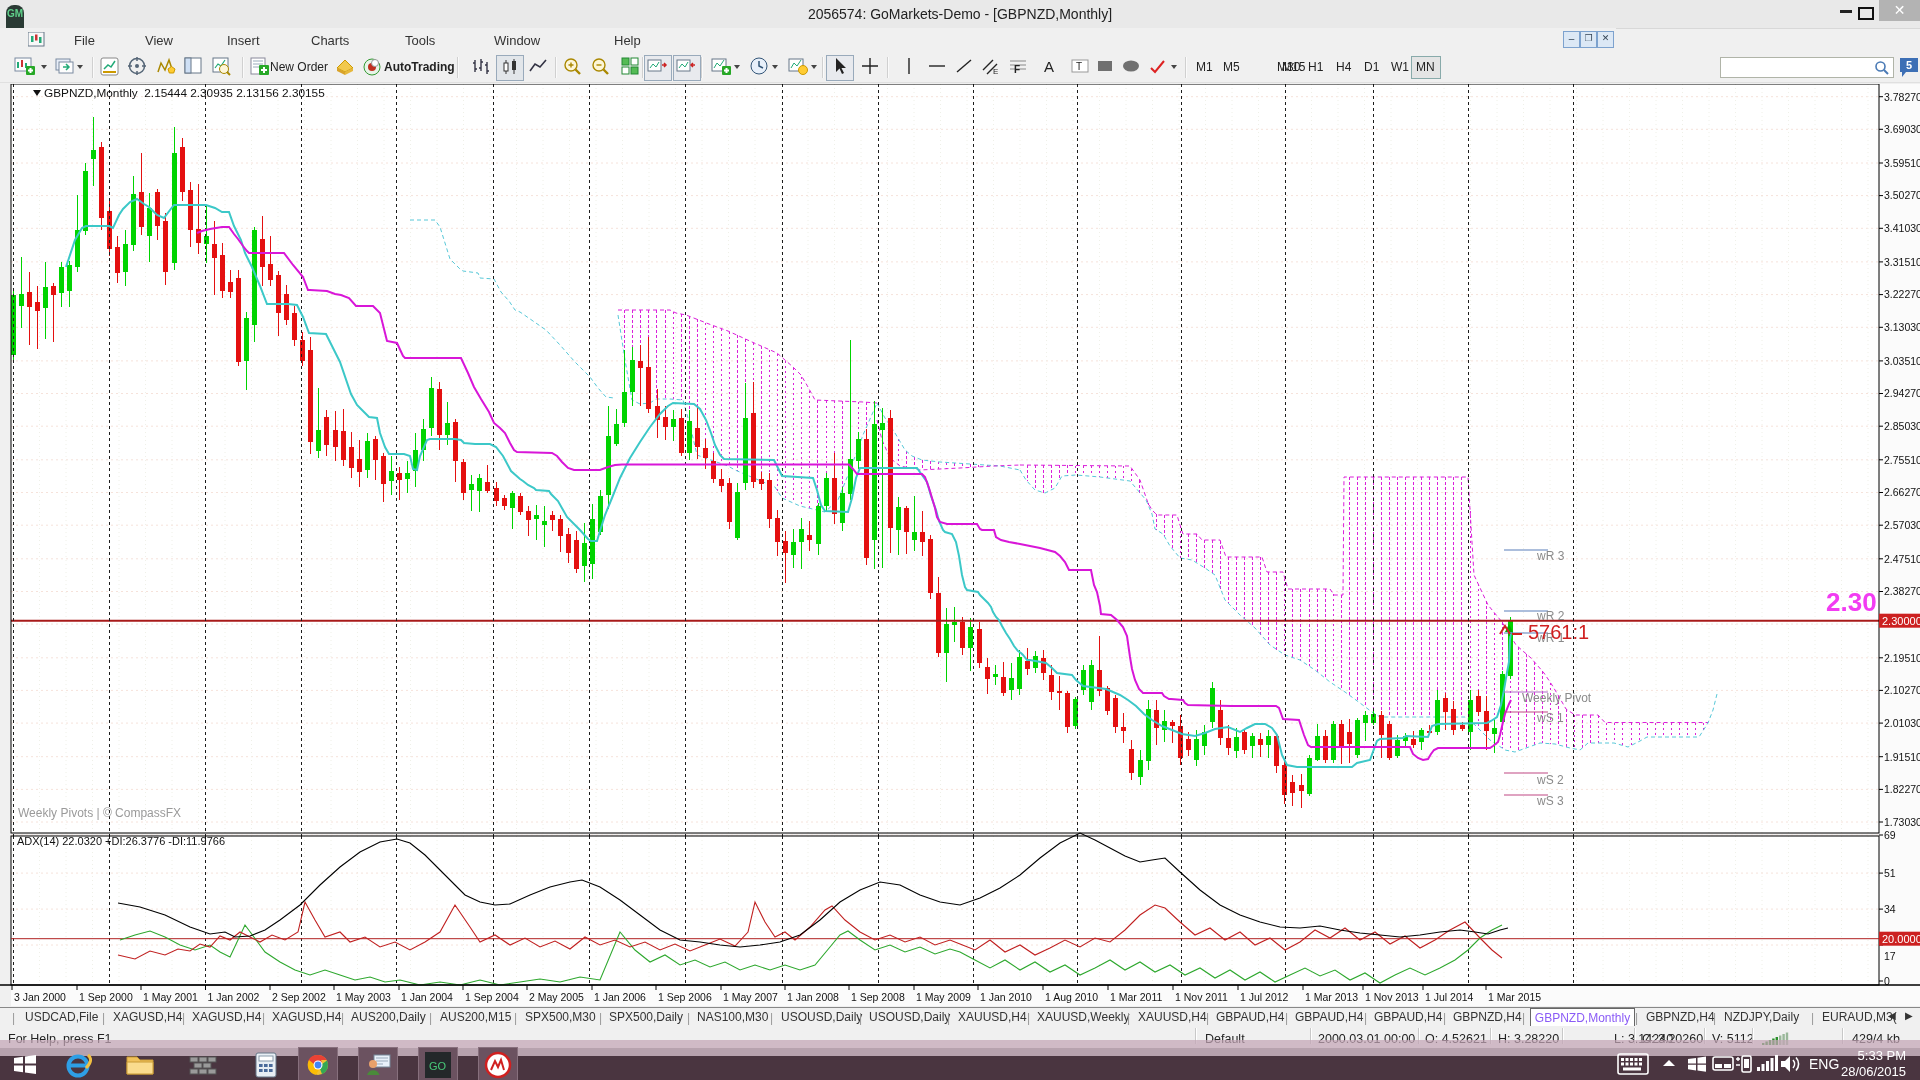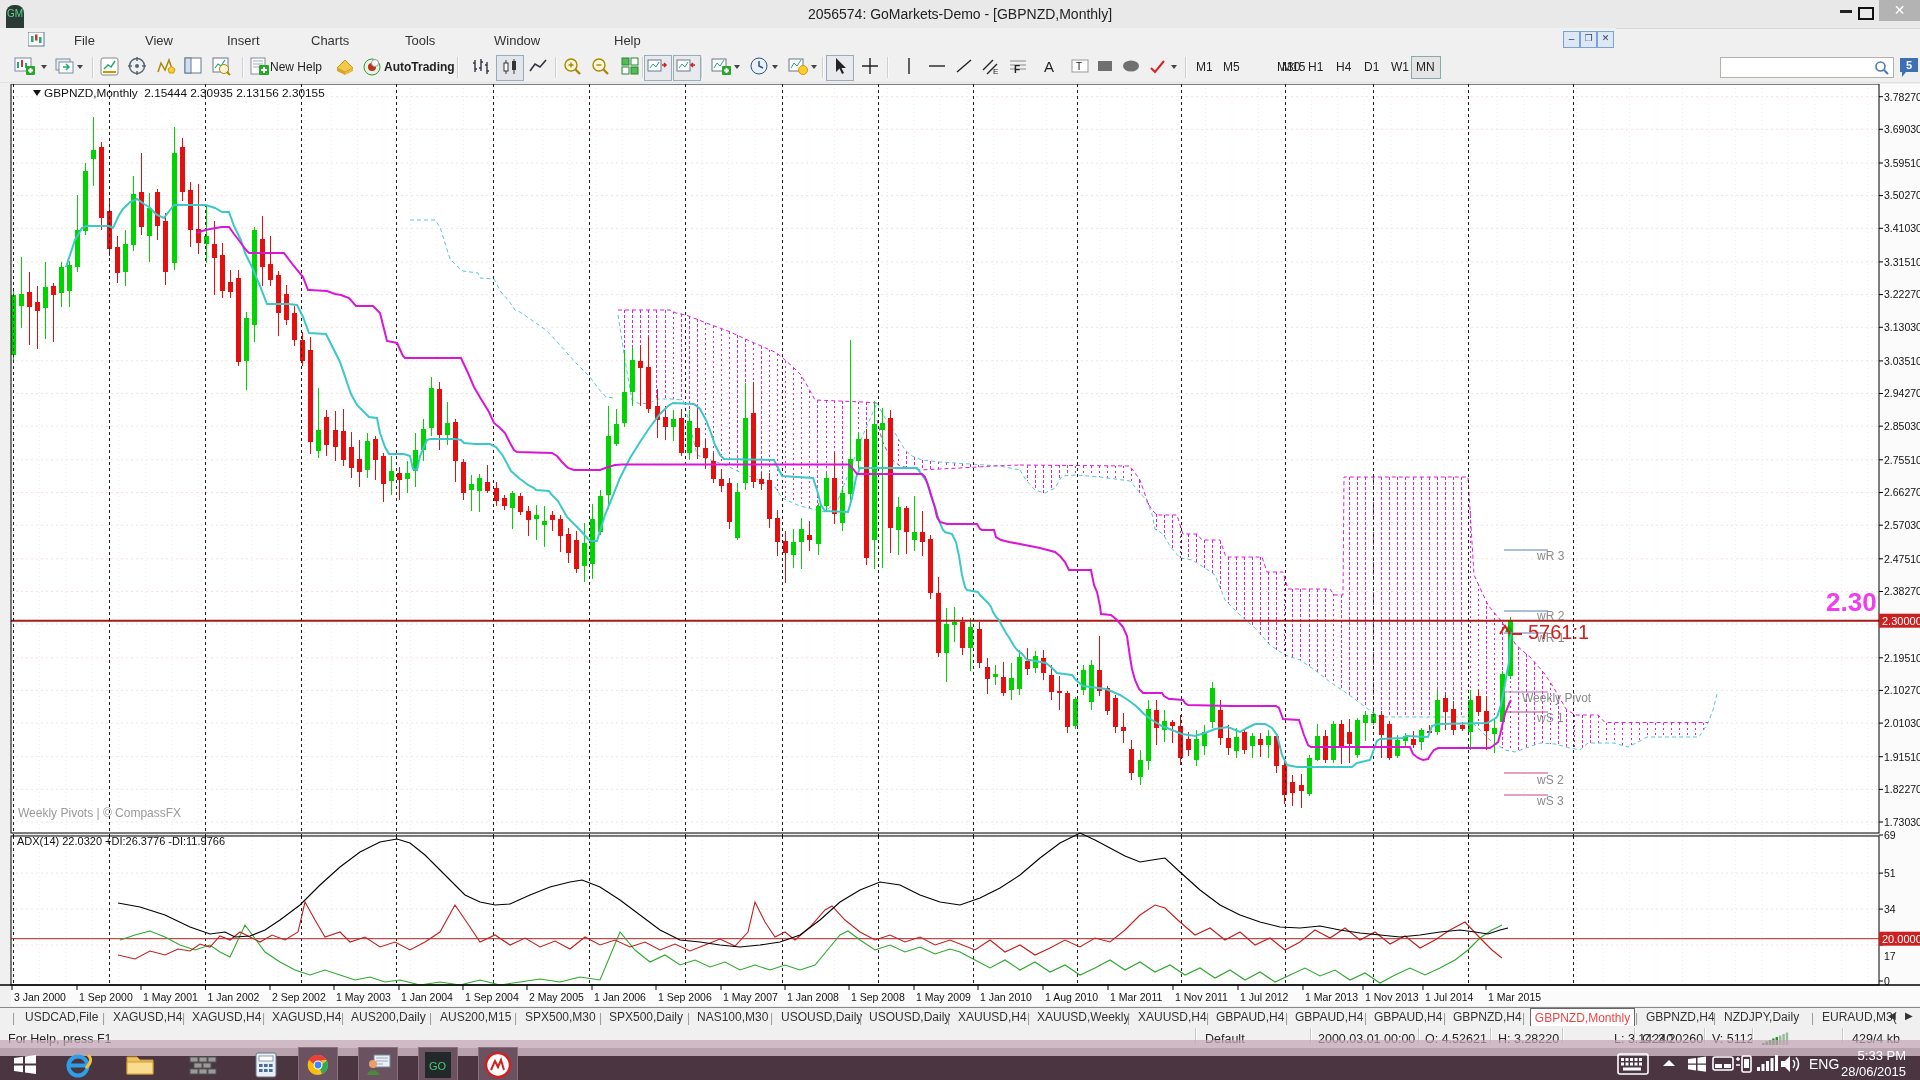--- a/index.html
+++ b/index.html
@@ -1,26 +1,26 @@
 <!DOCTYPE html>
 <html><head><meta charset="utf-8">
 <style>
 html,body{margin:0;padding:0;width:1920px;height:1080px;overflow:hidden;font-family:"Liberation Sans",sans-serif;background:#f0f0f0;}
 .abs{position:absolute;}
 #titlebar{left:0;top:0;width:1920px;height:28px;background:#e9e9e9;border-bottom:1px solid #d8d8d8;}
 #title-text{width:100%;text-align:center;font-size:14px;color:#222;line-height:28px;}
-#appicon{left:6px;top:5px;width:18px;height:34px;background:#2a3a34;border-radius:8px;color:#5fd08a;font-size:10px;font-weight:normal;text-align:center;line-height:18px;}
+#appicon{left:6px;top:5px;width:18px;height:34px;background:#2a3a34;border-radius:8px;color:#5fd08a;font-size:10px;font-weight:bold;text-align:center;line-height:18px;}
 #menubar{left:0;top:28px;width:1616px;height:25px;background:#f0f0f0;}
 #toolbar{left:0;top:53px;width:1920px;height:29px;background:#f0f0f0;border-bottom:1px solid #e0e0e0;}
 .sep{position:absolute;top:4px;height:21px;width:1px;background:#d0d0d0;border-right:1px solid #fafafa;}
 .tbtxt{position:absolute;top:7px;font-size:12px;color:#222;}
 #tabs{left:0;top:1007px;width:1920px;height:19px;background:#f0f0f0;border-top:1px solid #888;font-size:12px;color:#333;}
 .tab{position:absolute;top:2px;white-space:nowrap;}
 .tabsep{position:absolute;top:3px;color:#999;}
-#activetab{position:absolute;top:0px;height:18px;background:#fff;border:1px solid #666;border-bottom:none;text-align:center;font-size:12px;color:#ef4444;padding-top:2px;}
+#activetab{position:absolute;top:0px;height:18px;background:#fff;border:1px solid #666;border-bottom:none;text-align:center;font-size:12px;color:#8b5cf6;padding-top:2px;}
 #statusbar{left:0;top:1026px;width:1920px;height:20px;background:#f0f0f0;font-size:12.5px;color:#222;}
 .stsep{position:absolute;top:2px;height:16px;width:1px;background:#c8c8c8;border-right:1px solid #fff;}
 #taskbar{left:0;top:1040px;width:1920px;height:40px;padding-left:27px;}
 #tb-top{position:absolute;left:0;top:0;width:1920px;height:8px;background:rgba(195,165,182,0.72);}
 #tb-mid{position:absolute;left:0;top:8px;width:1920px;height:8px;background:#b7a2ae;}
 #tb-main{position:absolute;left:0;top:16px;width:1920px;height:24px;background:#4a3540;}
 .tbicon{position:absolute;top:-7px;width:30px;height:30px;}
 .openbox{position:absolute;top:-9px;width:38px;height:32px;background:#6b5260;border:1px solid #87707d;}
 .trayico{position:absolute;color:#fff;font-size:15px;}
 #clock{position:absolute;right:14px;top:-8px;color:#fff;font-size:13px;text-align:right;line-height:16px;}
@@ -102,21 +102,21 @@
       <path d="M16 16 l3 3" stroke="#a80" stroke-width="2"></path>
     </svg>
 <div class="sep" style="left:242px"></div>
 <svg class="abs" style="left:250px;top:3px" width="22" height="22">
       <rect x="1" y="2" width="14" height="16" fill="#fff" stroke="#889"></rect>
       <path d="M3 5h10M3 8h10M3 11h6" stroke="#9ab"></path>
       <rect x="9" y="9" width="10" height="10" rx="1" fill="#27a827"></rect>
       <rect x="11" y="13" width="6" height="2" fill="#fff"></rect>
       <rect x="13" y="11" width="2" height="6" fill="#fff"></rect>
     </svg>
-<div class="tbtxt" style="left:270px;">New Help</div>
+<div class="tbtxt" style="left:270px;">New Order</div>
 <svg class="abs" style="left:335px;top:3px" width="22" height="22">
       <path d="M2 12 L10 4 L18 12 L10 16 Z" fill="#f2c94c" stroke="#c90"></path>
       <path d="M2 12 L10 16 L10 19 L2 15 Z" fill="#d9a32a"></path>
       <path d="M18 12 L10 16 L10 19 L18 15 Z" fill="#e6b83c"></path>
     </svg>
 <svg class="abs" style="left:362px;top:3px" width="22" height="22">
       <circle cx="10" cy="11" r="8" fill="#e8f4e8" stroke="#393"></circle>
       <circle cx="10" cy="11" r="4" fill="#c03020"></circle>
       <circle cx="13" cy="7" r="3.5" fill="#fff" stroke="#999"></circle>
     </svg>

